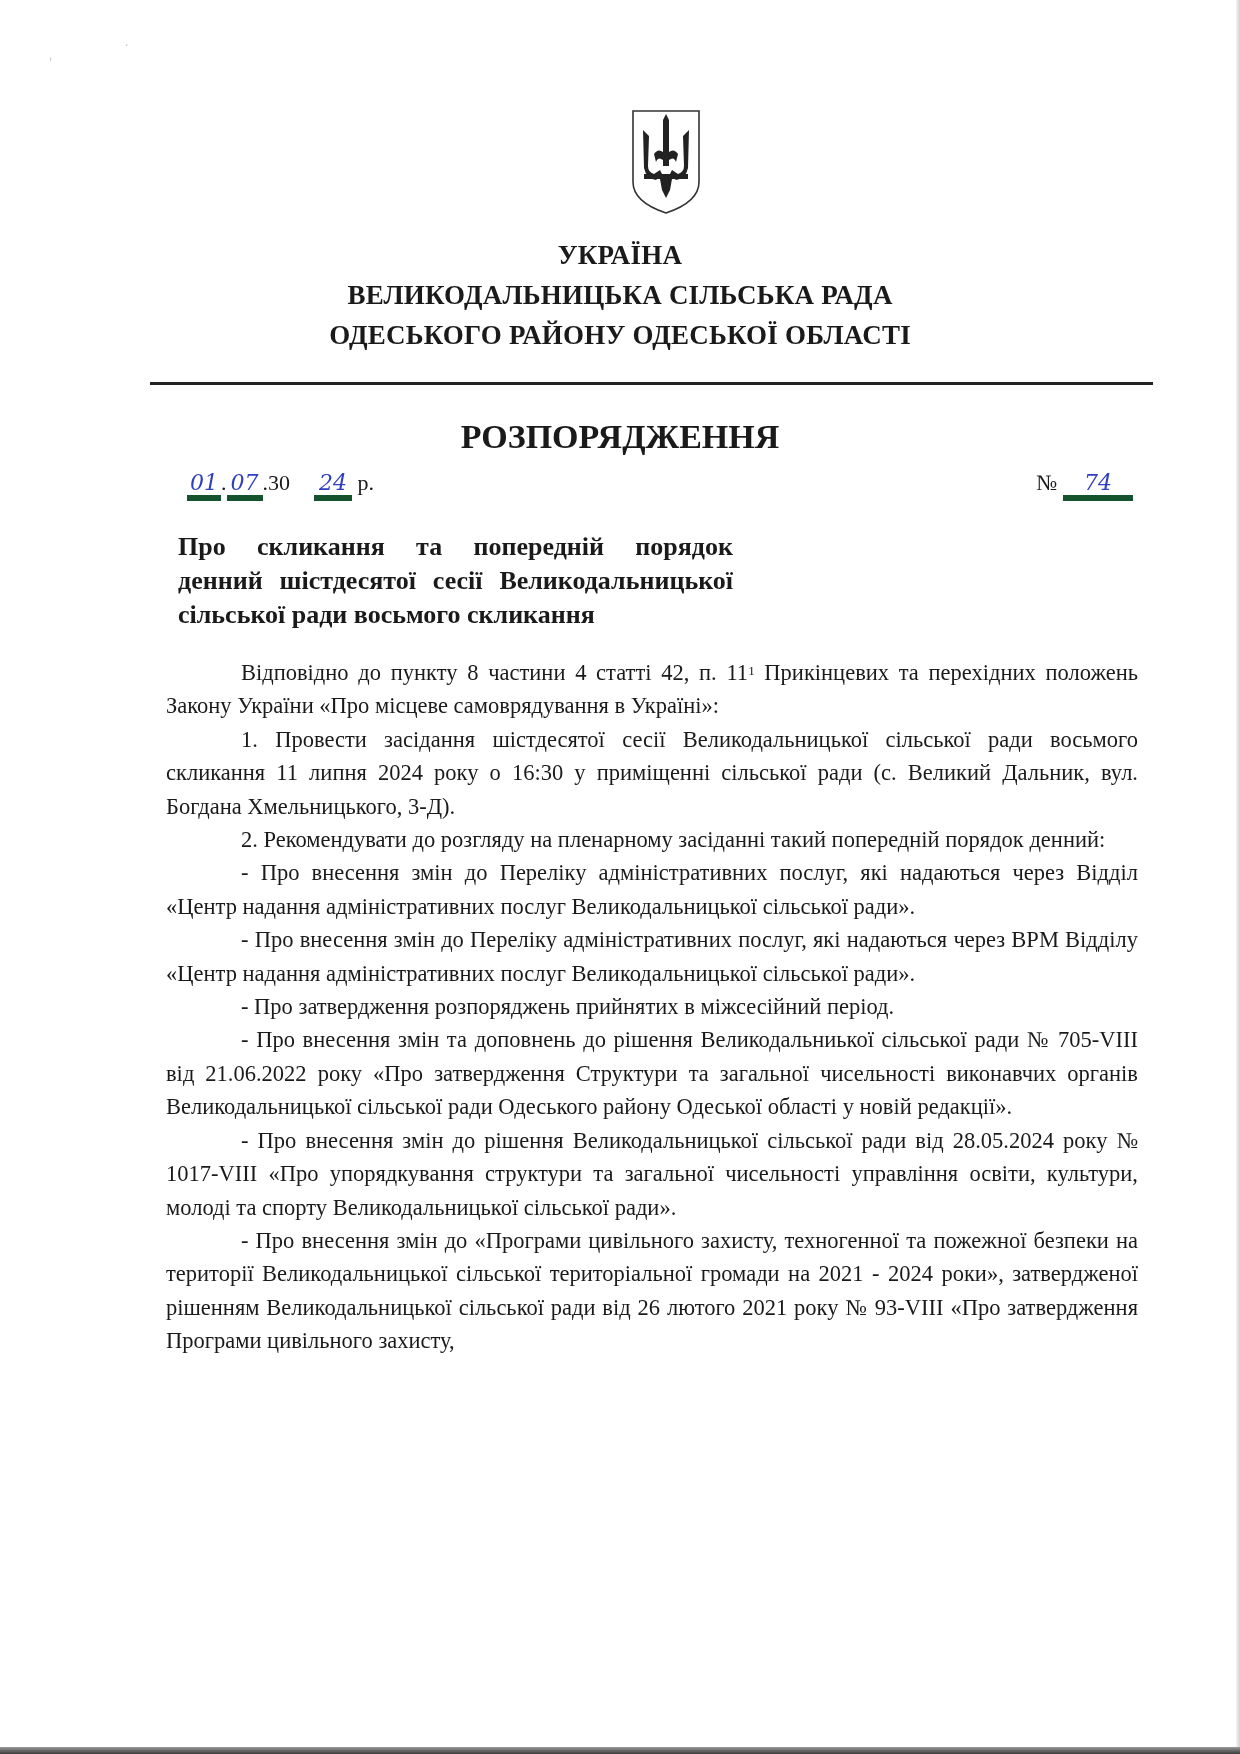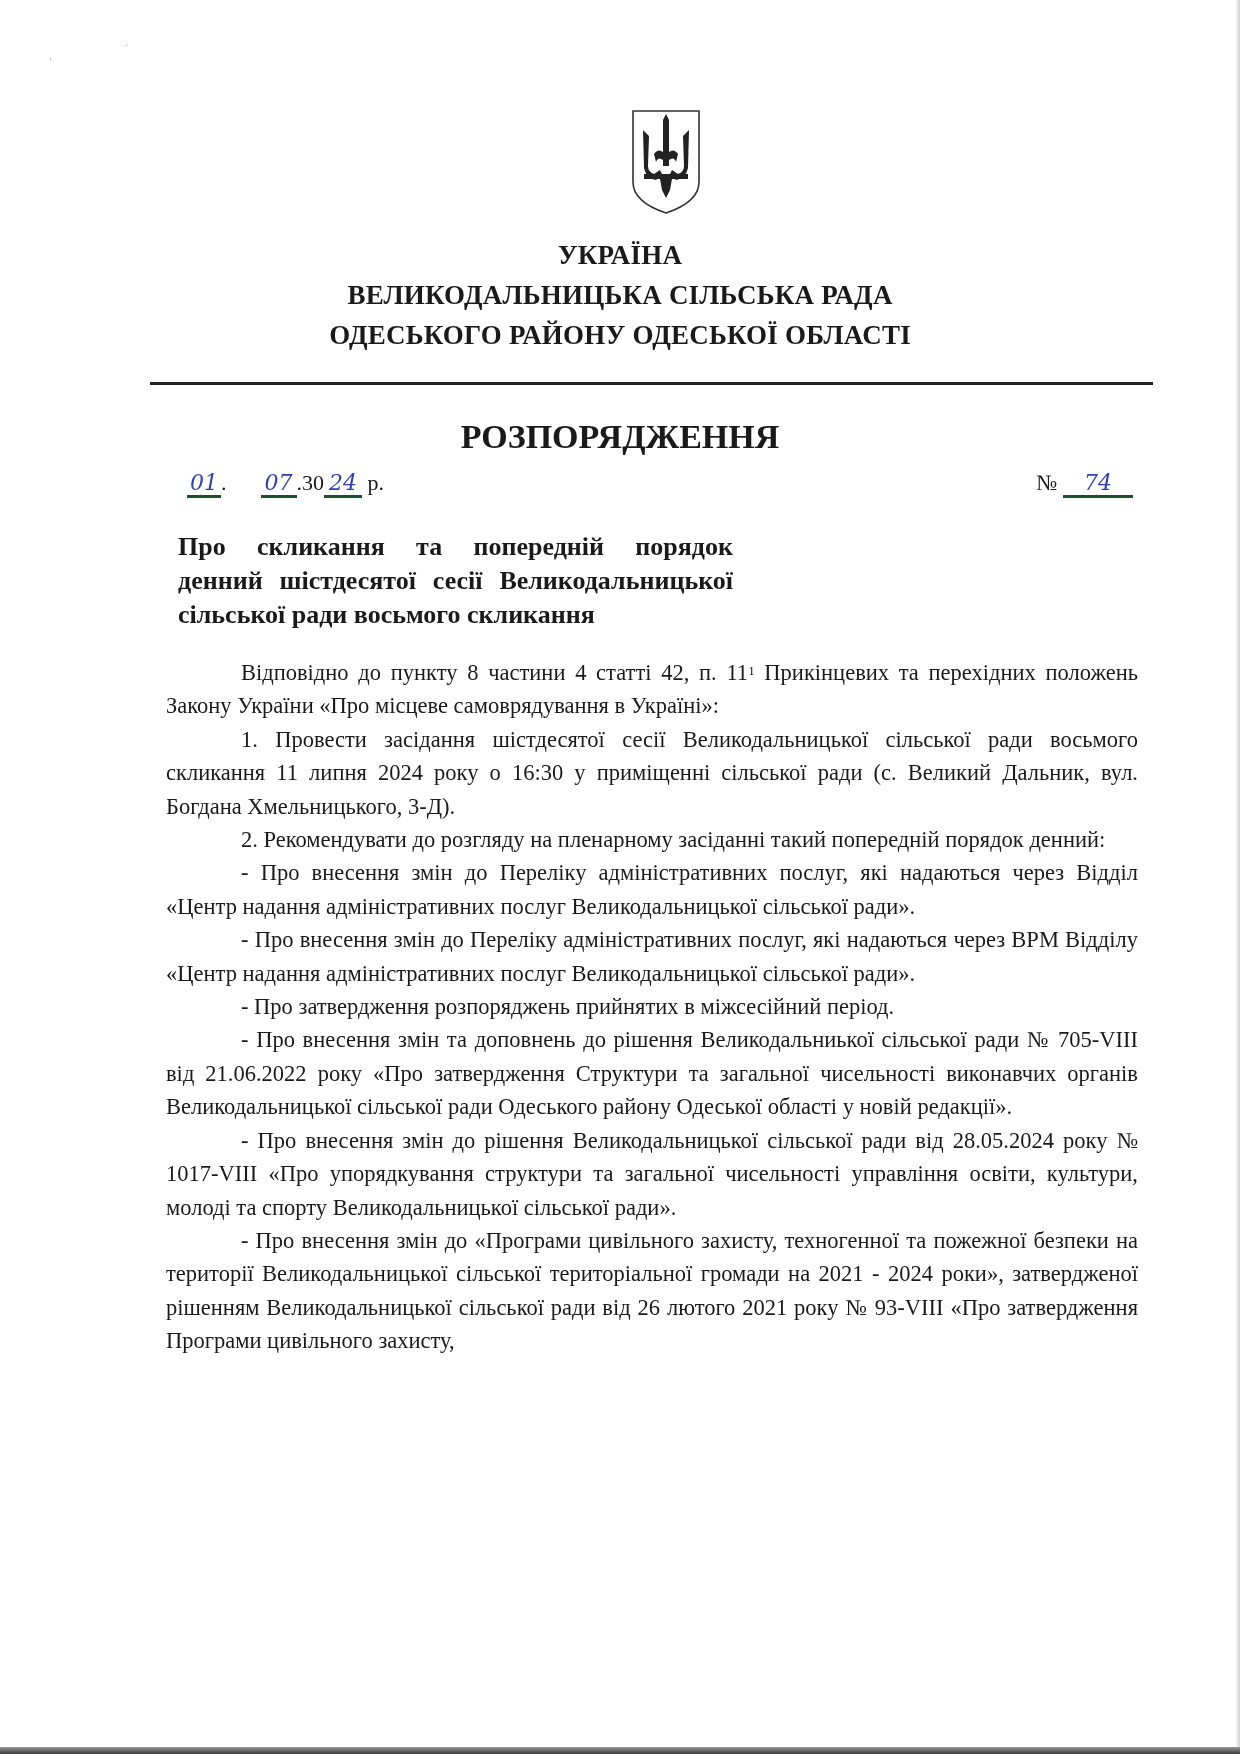--- a/index.html
+++ b/index.html
@@ -19,24 +19,24 @@
   .h1 { top: 240px; }
   .h2 { top: 280px; }
   .h3 { top: 320px; }
   .rule { position: absolute; left: 150px; top: 382px; width: 1003px; height: 3px; background: #222; }
 
   .title { position: absolute; left: 150px; width: 940px; top: 418px; text-align: center;
            font-weight: bold; font-size: 34px; }
 
   .date { position: absolute; left: 187px; top: 470px; font-size: 22px; white-space: nowrap; }
   .hw { font-family: "DejaVu Serif", serif; font-style: italic; color: #2f3fbf; font-size: 22px;
-        display: inline-block; border-bottom: 3px solid #14532d; text-align: center; }
+        display: inline-block; border-bottom: 6px solid #14532d; text-align: center; }
   .hw.d { width: 34px; }
-  .hw.m { width: 36px; margin-left: 34px; }
-  .hw.y { width: 38px; }
+  .hw.m { width: 36px; }
+  .hw.y { width: 38px; margin-left: 24px; }
   .num { position: absolute; left: 1036px; top: 470px; font-size: 22px; white-space: nowrap; }
   .hw.n { width: 70px; margin-left: 6px; }
 
   .subject { position: absolute; left: 178px; top: 530px; width: 555px; font-weight: bold;
              font-size: 26px; line-height: 34px; text-align: justify; text-align-last: left; }
   .subject .ln1 { text-align-last: justify; display: block; }
 
   .body { position: absolute; left: 166px; top: 656px; width: 972px; font-size: 22.5px;
           line-height: 33.4px; }
   .body p { margin: 0; text-align: justify; }

